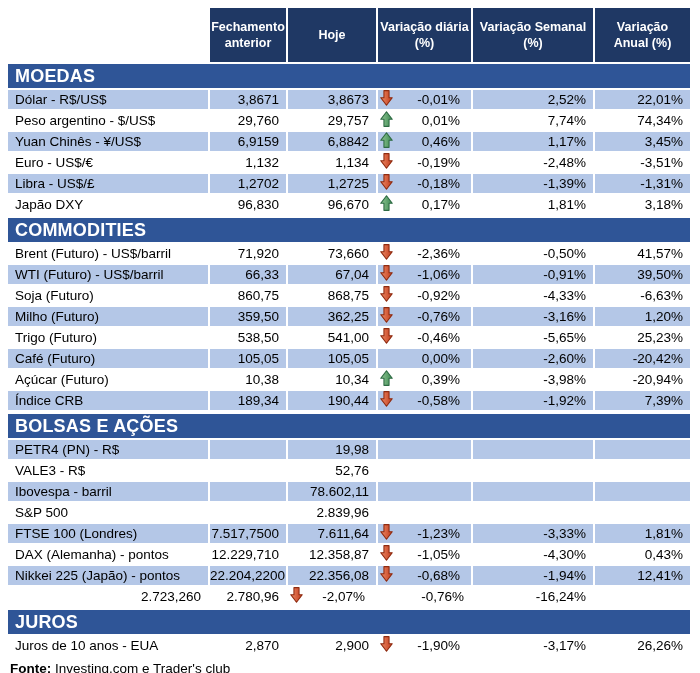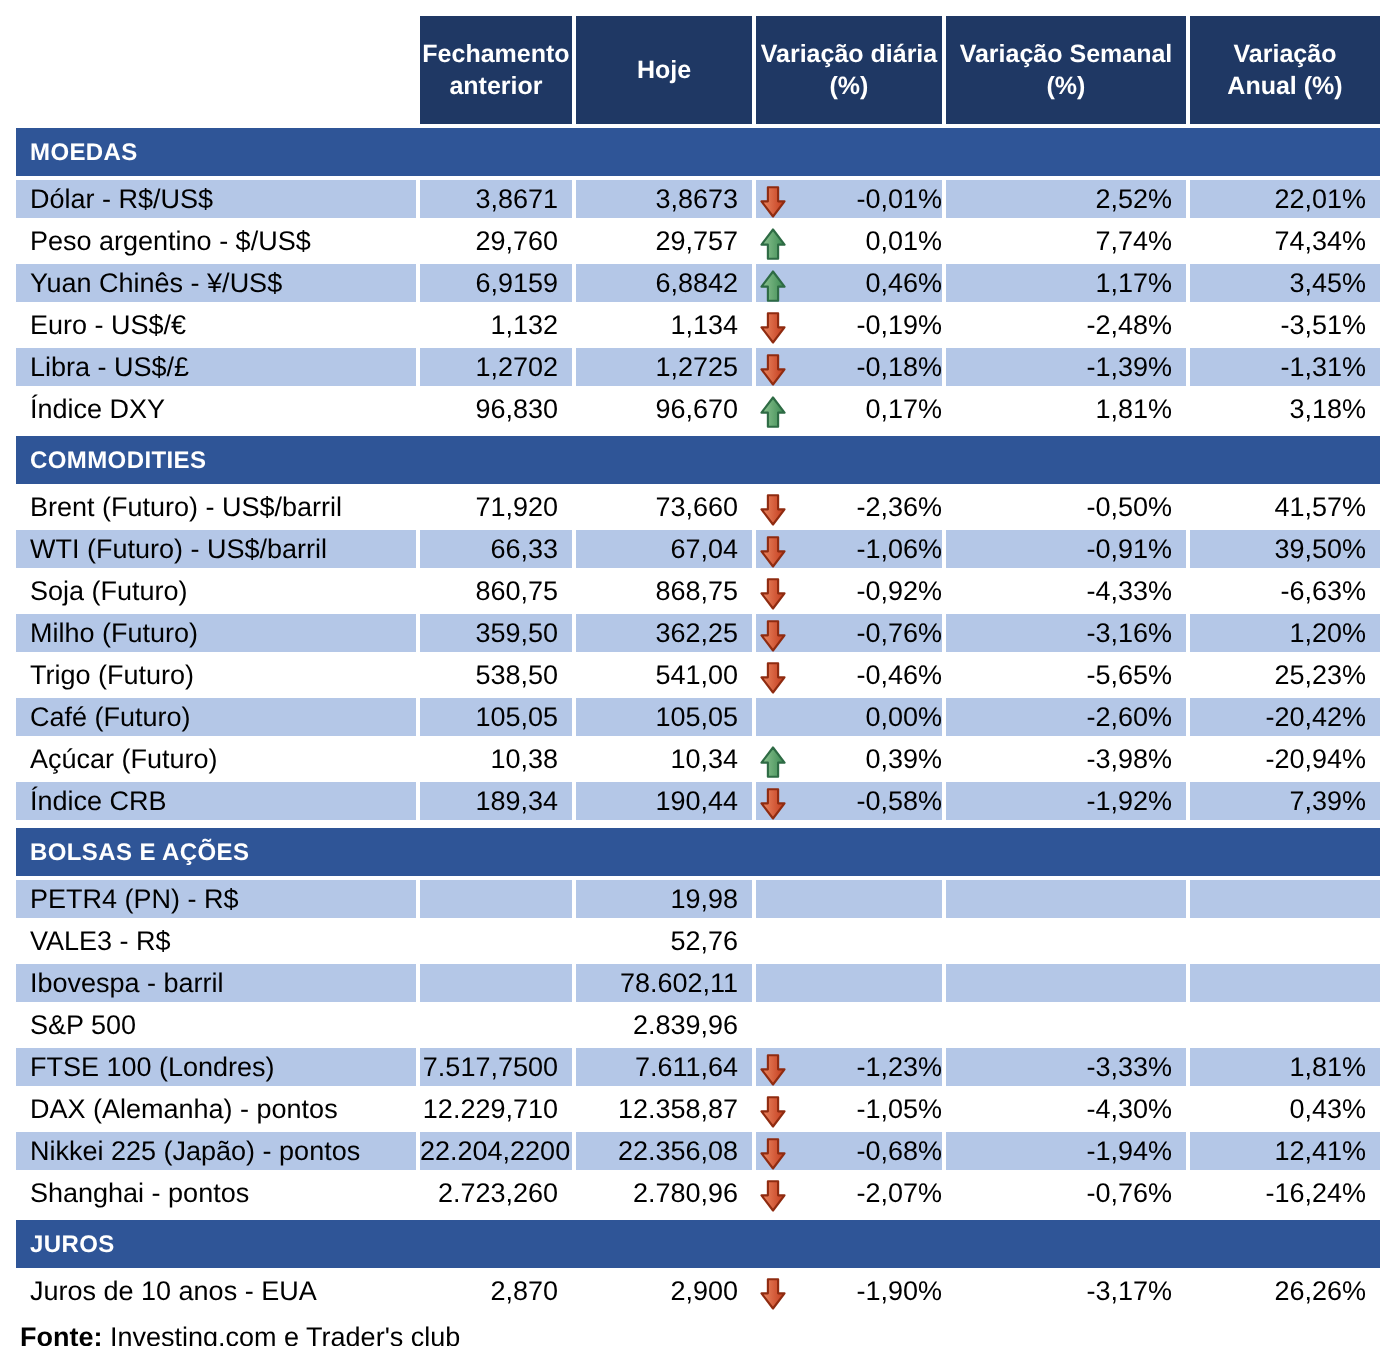--- a/index.html
+++ b/index.html
@@ -36,21 +36,21 @@
     border-left:2px solid #ffffff;
   }
   
   .band{
     box-sizing:border-box;
     width:682px;height:24px;
     margin:2px 0;
     background:var(--band-bg);
     color:#ffffff;
     font-weight:bold;
-    font-size:12px;
+    font-size:18px;
     line-height:24px;
     padding-left:7px;
     letter-spacing:.2px;
   }
   
   .data-row{
     box-sizing:border-box;
     height:21px;
     border-bottom:2px solid #ffffff;
   }
@@ -60,22 +60,22 @@
     line-height:19px;
     font-size:13.5px;
     white-space:nowrap;
     overflow:hidden;
   }
   .data-row.alt .cell{background:var(--alt-bg);}
   .data-row .cell + .cell{border-left:2px solid #ffffff;}
   .name-cell{padding-left:7px;text-align:left;}
   .num-cell{padding-right:7px;text-align:right;}
   .change-cell{
-    display:flex;justify-content:space-between;align-items:flex-end;
-    padding:0 0 0 2px;
+    display:flex;justify-content:space-between;align-items:flex-start;
+    padding:0 11px 0 2px;
   }
   .arrow{width:13px;height:16px;flex:0 0 auto;}
   .arrow-spacer{width:13px;height:16px;flex:0 0 auto;}
   .change-cell .num{text-align:right;}
   
   .footer{
     margin-top:4px;
     padding-left:2px;
     font-size:13.5px;
     color:#000;
@@ -191,21 +191,21 @@
         <div class="cell change-cell">
           <svg class="arrow">
             <use href="#arr-down"></use>
           </svg>
           <span class="num">-0,18%</span>
         </div>
         <div class="cell num-cell">-1,39%</div>
         <div class="cell num-cell">-1,31%</div>
       </div>
       <div class="row data-row">
-        <div class="cell name-cell">Índice DXY</div>
+        <div class="cell name-cell">Japão DXY</div>
         <div class="cell num-cell">96,830</div>
         <div class="cell num-cell">96,670</div>
         <div class="cell change-cell">
           <svg class="arrow">
             <use href="#arr-up"></use>
           </svg>
           <span class="num">0,17%</span>
         </div>
         <div class="cell num-cell">1,81%</div>
         <div class="cell num-cell">3,18%</div>
@@ -391,21 +391,20 @@
         <div class="cell change-cell">
           <svg class="arrow">
             <use href="#arr-down"></use>
           </svg>
           <span class="num">-0,68%</span>
         </div>
         <div class="cell num-cell">-1,94%</div>
         <div class="cell num-cell">12,41%</div>
       </div>
       <div class="row data-row">
-        <div class="cell name-cell">Shanghai - pontos</div>
         <div class="cell num-cell">2.723,260</div>
         <div class="cell num-cell">2.780,96</div>
         <div class="cell change-cell">
           <svg class="arrow">
             <use href="#arr-down"></use>
           </svg>
           <span class="num">-2,07%</span>
         </div>
         <div class="cell num-cell">-0,76%</div>
         <div class="cell num-cell">-16,24%</div>

